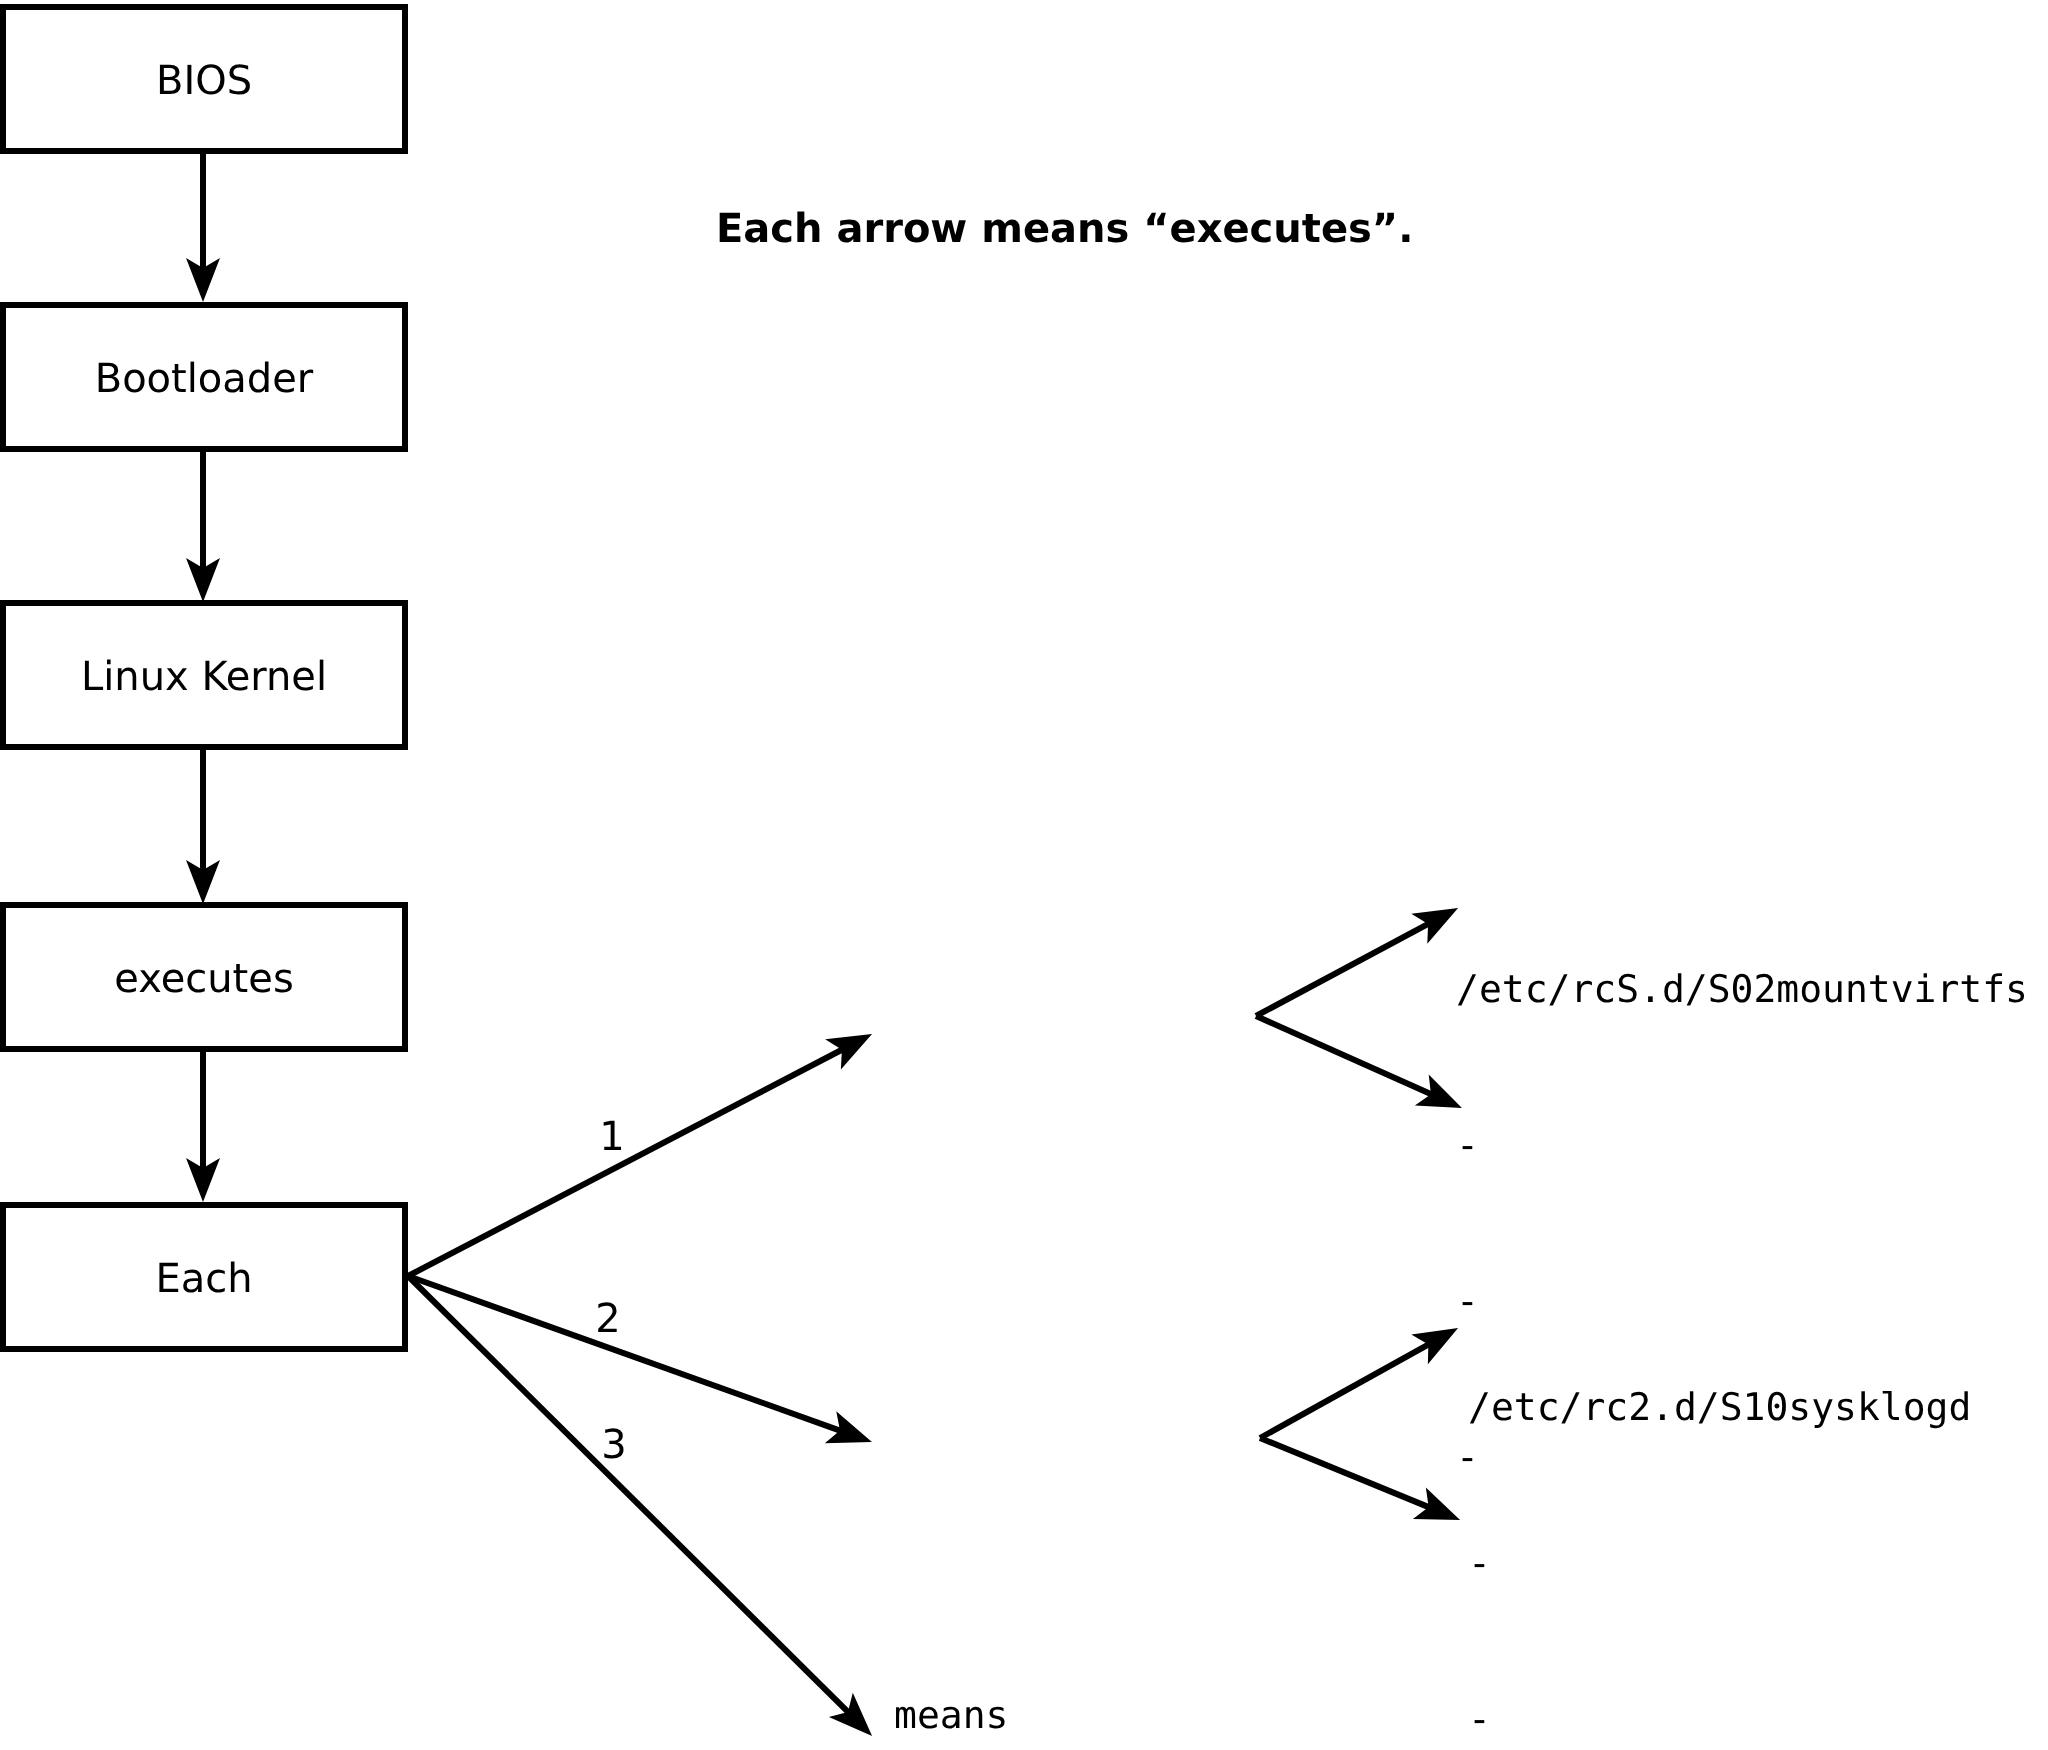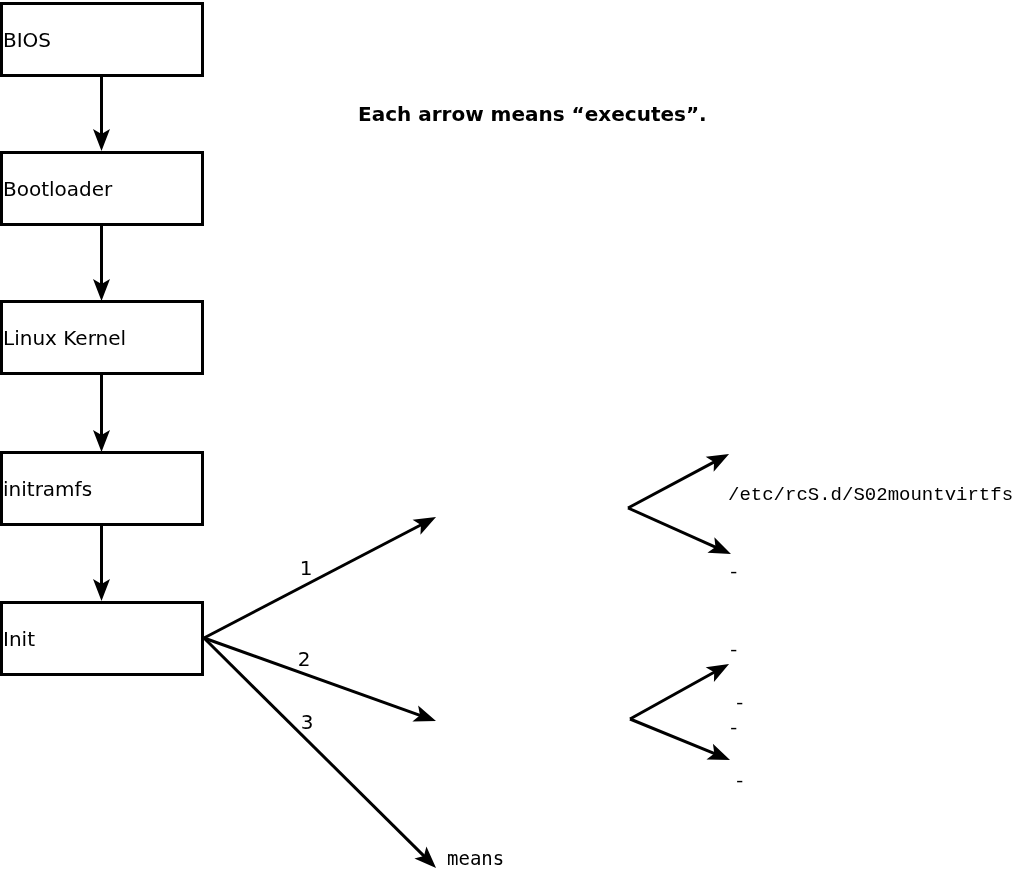--- a/index.html
+++ b/index.html
@@ -27,20 +27,21 @@
   .node-box {
     position: absolute;
     left: 0;
     width: 204px;
     height: 75px;
     border: 3px solid #000000;
     background: #ffffff;
     box-sizing: border-box;
     display: flex;
     align-items: center;
+    justify-content: center;
     font-size: 20px;
     line-height: 24px;
   }
   .annotation {
     position: absolute;
     left: 358px;
     top: 102px;
     font-size: 20px;
     line-height: 24px;
     white-space: nowrap;
@@ -58,21 +59,20 @@
     font-size: 19px;
     white-space: pre;
   }
   .branch-label {
     position: absolute;
     line-height: 24px;
   }
   .target-group {
     position: absolute;
     line-height: 26px;
-    font-family: Liberation Mono, monospace;
   }
   .target-group div { height: 26px; }
 </style>
 </head>
 <body>
 
 <div class="canvas">
 
   <svg class="arrow-layer" width="1024" height="875" viewBox="0 0 1024 875" xmlns="http://www.w3.org/2000/svg">
     <defs>
@@ -101,41 +101,42 @@
   <div class="node-box" style="top:2px">
     <span>BIOS</span>
   </div>
   <div class="node-box" style="top:151px">
     <span>Bootloader</span>
   </div>
   <div class="node-box" style="top:300px">
     <span>Linux Kernel</span>
   </div>
   <div class="node-box" style="top:451px">
-    <span>initramfs</span>
+    <span>executes</span>
   </div>
   <div class="node-box" style="top:601px">
-    <span>Init</span>
+    <span>Each</span>
   </div>
 
   <div class="annotation">Each arrow means “executes”.</div>
 
   <div class="arrow-number" style="left:296px; top:556px">1</div>
   <div class="arrow-number" style="left:294px; top:647px">2</div>
   <div class="arrow-number" style="left:297px; top:710px">3</div>
 
   <div class="branch-label mono" style="left:447px; top:846px">means</div>
 
   <div class="target-group mono" style="left:728px; top:430px">
     <div>/etc/rcS.d/S02mountvirtfs</div>
     <div>-</div>
     <div>-</div>
     <div>-</div>
   </div>
 
   <div class="target-group mono" style="left:734px; top:639px">
+    <div>/etc/rc2.d/S10sysklogd</div>
     <div>-</div>
     <div>-</div>
     
     
   </div>
 
 </div>
 
 </body></html>

